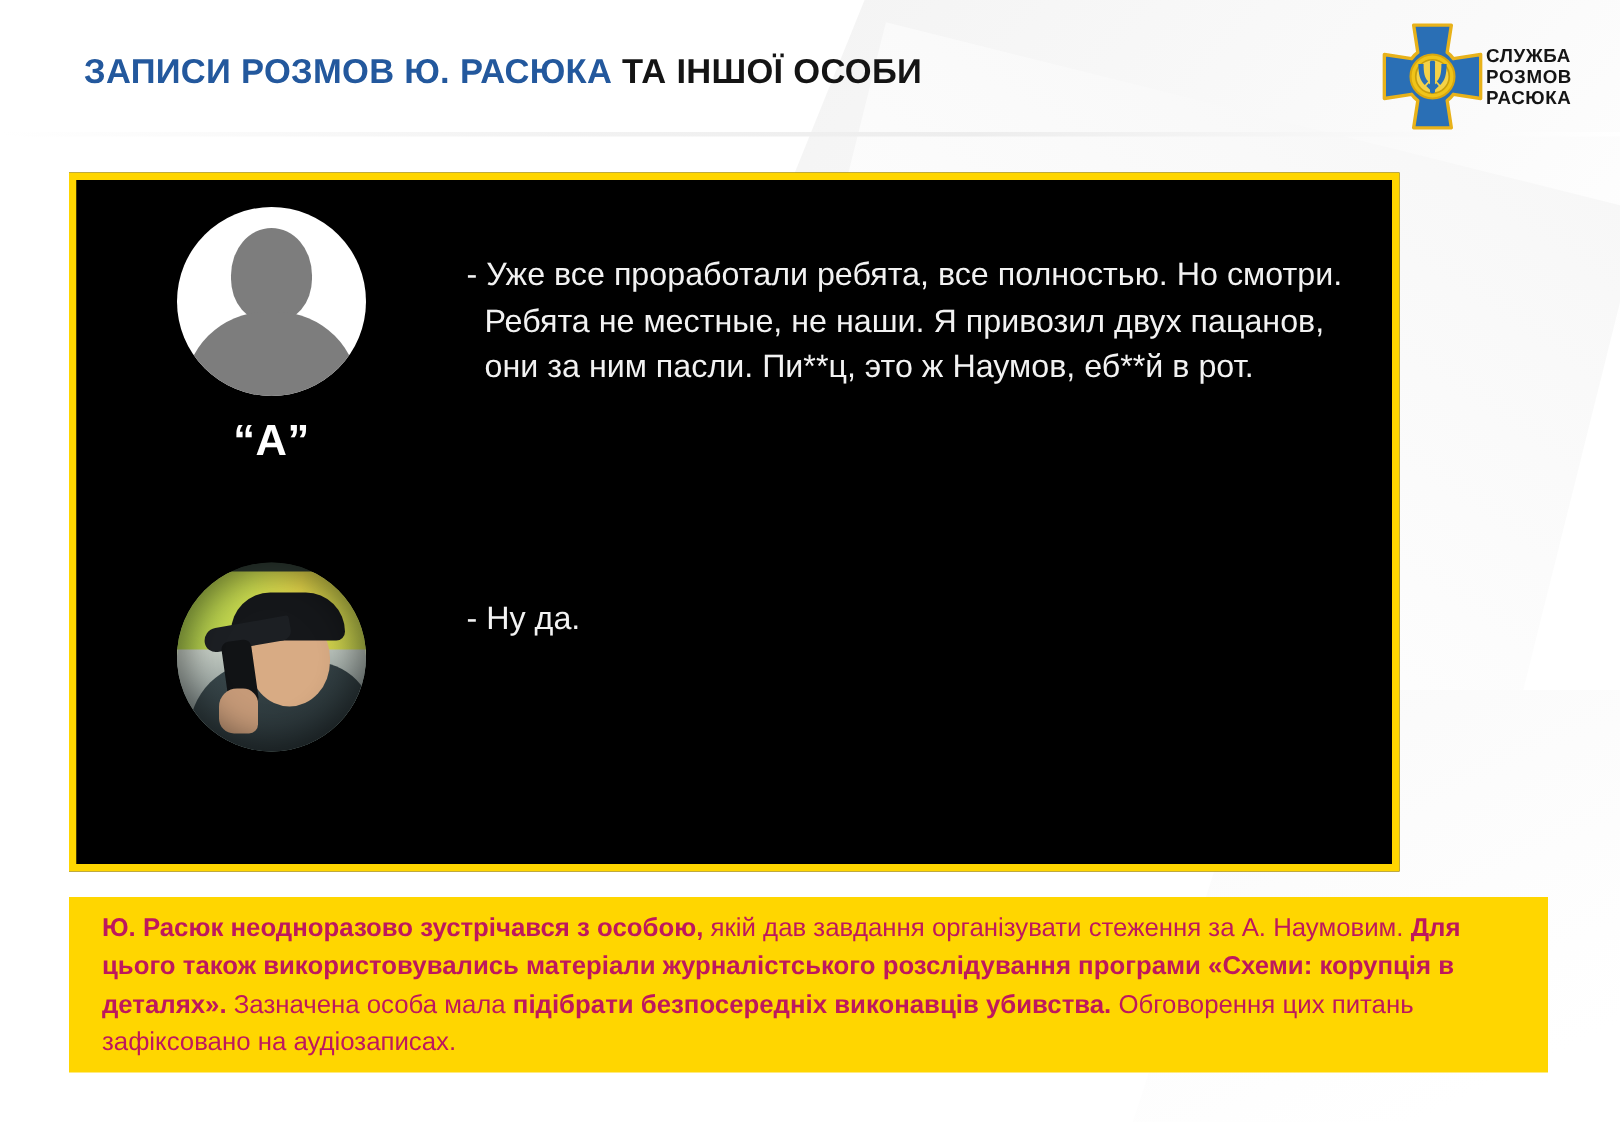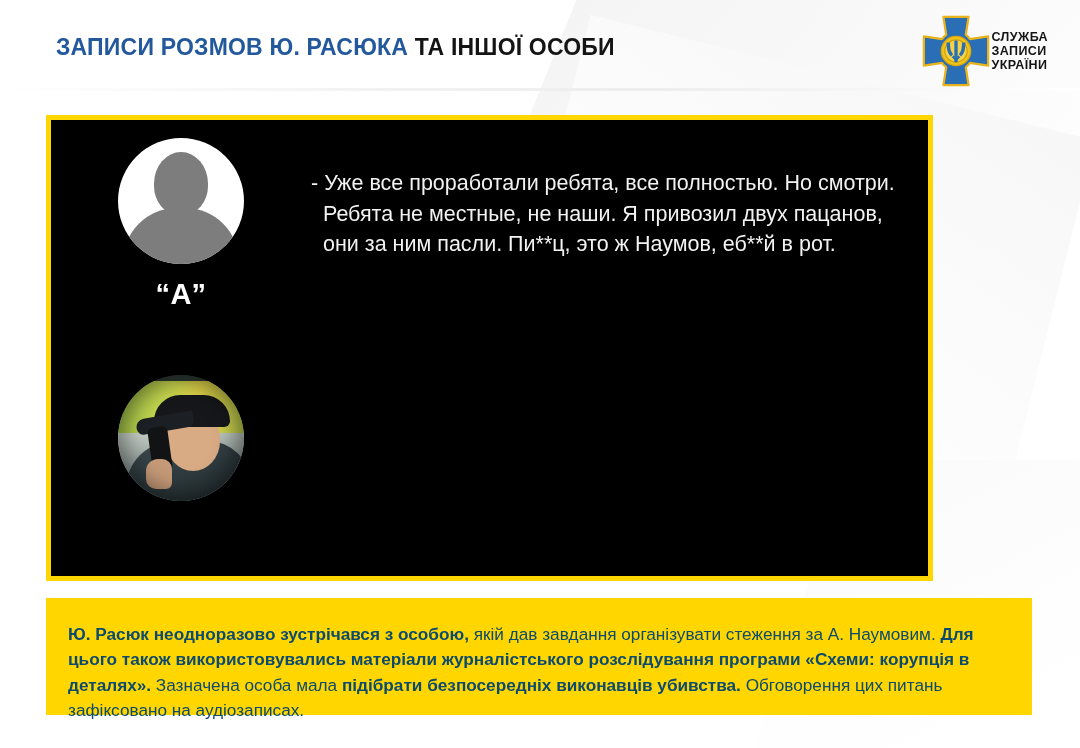--- a/index.html
+++ b/index.html
@@ -220,23 +220,23 @@
     white-space: pre-line;
   }
   .msg-text.text-b { padding-top: 22px; font-size: 21.5px; }
 
   
   .caption {
     position: absolute;
     left: 46px; top: 598px;
     width: 986px; height: 117px;
     background: #FFD600;
-    padding: 24px 20px 0 22px;
+    padding: 8px 20px 0 22px;
     z-index: 4;
-    color: #0c4a6e;
+    color: #be185d;
     font-size: 17.2px;
     line-height: 1.47;
   }
   .caption b { font-weight: bold; }
 </style>
 </head>
 <body>
 
 <div id="slide">
 
@@ -260,22 +260,22 @@
         <circle cx="50" cy="53" r="16" fill="#f5d247" stroke="#caa00c" stroke-width="1.6"></circle>
         <g fill="#2a6fb5">
           <rect x="47.6" y="38" width="4.8" height="31" rx="1.4"></rect>
           <path d="M36.5 41 c0 10 1.6 16 6.2 20 l3.2 -3.4 c-3.6 -3.6 -4.4 -8.6 -4.4 -16.6 z"></path>
           <path d="M63.5 41 c0 10 -1.6 16 -6.2 20 l-3.2 -3.4 c3.6 -3.6 4.4 -8.6 4.4 -16.6 z"></path>
           <path d="M44 62 l6 6 l6 -6 l-2.4 -2.6 l-3.6 3.4 l-3.6 -3.4 z"></path>
         </g>
       </svg>
       <div class="logo-text">
         <span>СЛУЖБА</span>
-        <span>ЗАПИСИ</span>
-        <span>УКРАЇНИ</span>
+        <span>РОЗМОВ</span>
+        <span>РАСЮКА</span>
       </div>
     </div>
   </div>
 
   <div class="panel">
     <div class="panel-inner">
 
       <div class="msg-row row-a">
         <div class="speaker">
           <div class="avatar avatar-anon">
@@ -294,20 +294,21 @@
             <div class="photo-bg-lower"></div>
             <div class="photo-jacket"></div>
             <div class="photo-face"></div>
             <div class="photo-cap"></div>
             <div class="photo-cap-brim"></div>
             <div class="photo-phone"></div>
             <div class="photo-hand"></div>
             <div class="photo-vignette"></div>
           </div>
         </div>
+        <div class="msg-text text-b">- Ну да.</div>
       </div>
 
     </div>
   </div>
 
   <div class="caption">
     <span><b>Ю. Расюк неодноразово зустрічався з особою,</b><span> якій дав завдання організувати стеження за А. Наумовим. </span><b>Для цього також використовувались матеріали журналістського розслідування програми «Схеми: корупція в деталях».</b><span>  Зазначена особа мала </span><b>підібрати безпосередніх виконавців убивства.</b><span> Обговорення цих питань зафіксовано на аудіозаписах.</span></span>
   </div>
 
 </div>

